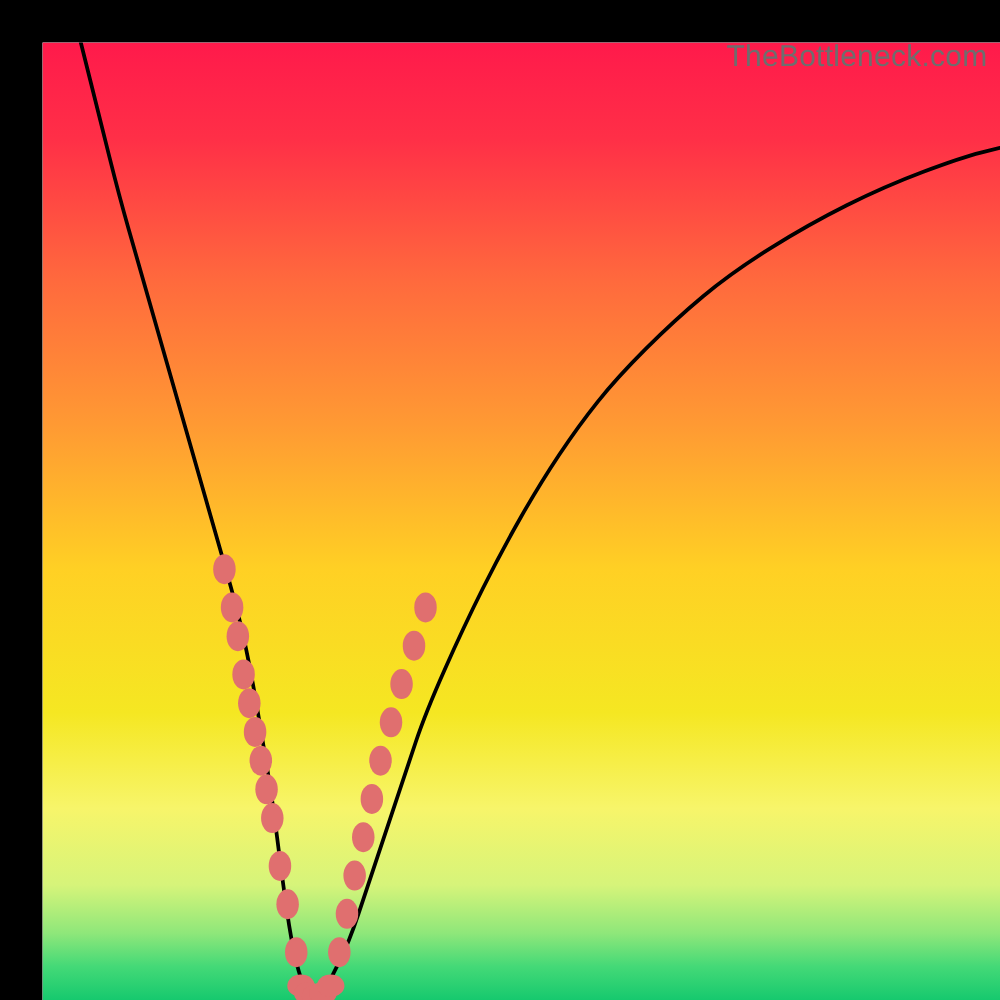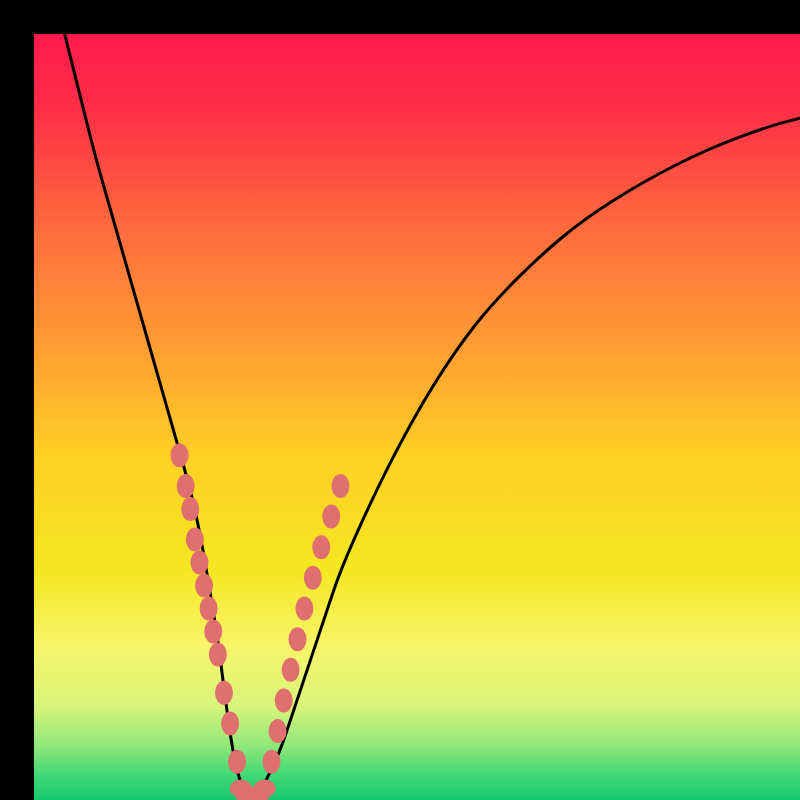--- a/index.html
+++ b/index.html
@@ -77,13 +77,14 @@
         <ellipse cx="287.25" cy="513.22" rx="9" ry="12" fill="#e06f6f" stroke="#b24d4d" stroke-width="0"></ellipse>
         <ellipse cx="297.20799999999997" cy="482.58" rx="9" ry="12" fill="#e06f6f" stroke="#b24d4d" stroke-width="0"></ellipse>
         <ellipse cx="306.40000000000003" cy="451.94" rx="9" ry="12" fill="#e06f6f" stroke="#b24d4d" stroke-width="0"></ellipse>
         <ellipse cx="206.82000000000002" cy="754.51" rx="11" ry="9" fill="#e06f6f"></ellipse>
         <ellipse cx="212.182" cy="760.638" rx="11" ry="9" fill="#e06f6f"></ellipse>
         <ellipse cx="218.30999999999997" cy="762.936" rx="11" ry="9" fill="#e06f6f"></ellipse>
         <ellipse cx="224.438" cy="760.638" rx="11" ry="9" fill="#e06f6f"></ellipse>
         <ellipse cx="230.566" cy="754.51" rx="11" ry="9" fill="#e06f6f"></ellipse>
       </svg>
     </div>
+  <div class="watermark" id="wm" style="right: 10px; top: 32px;">TheBottleneck.com</div>
 </div>
 
 </body></html>

